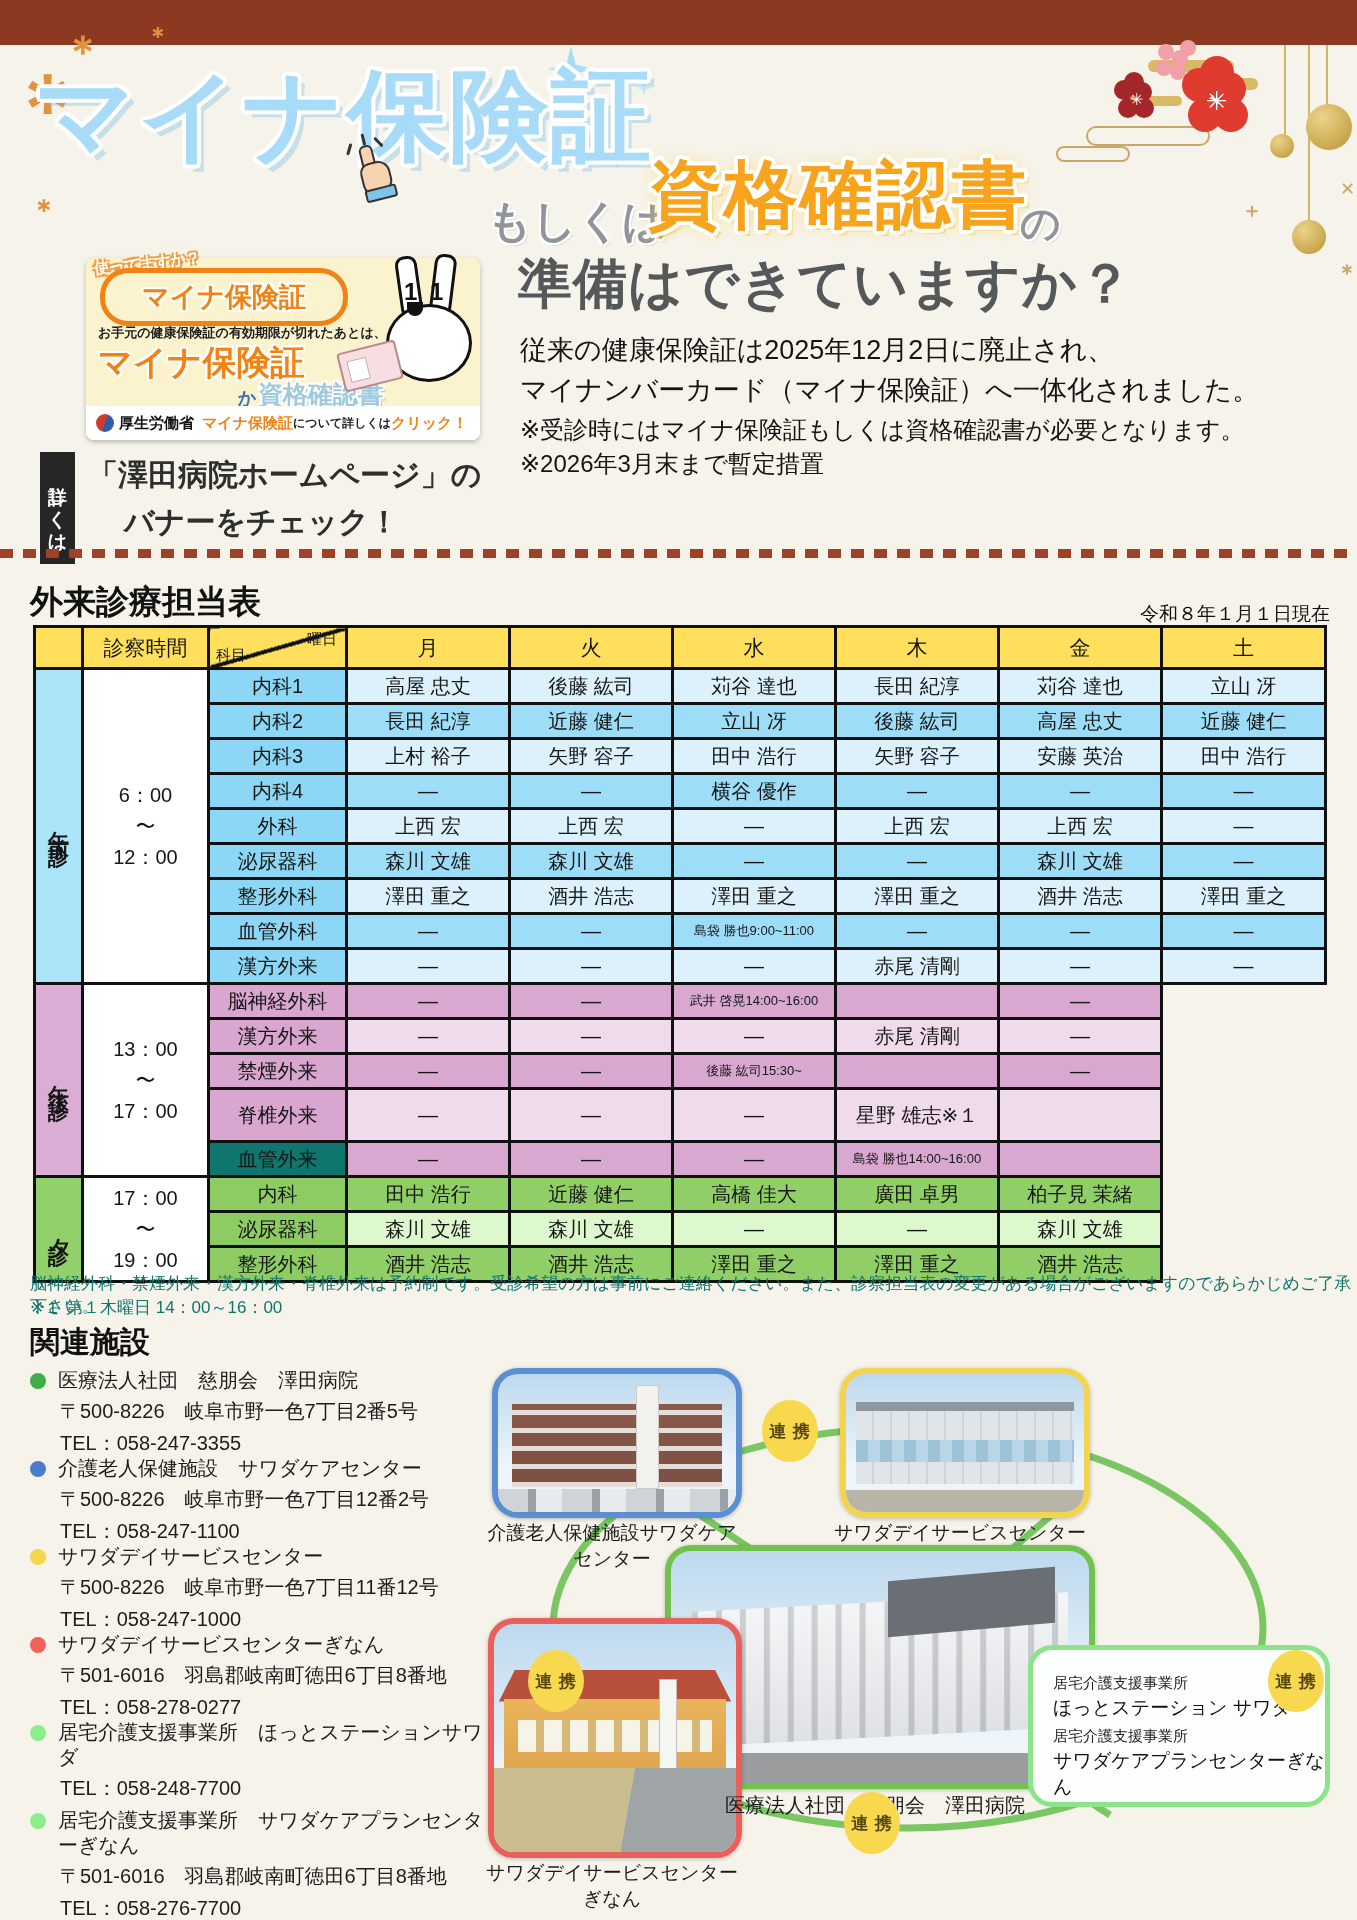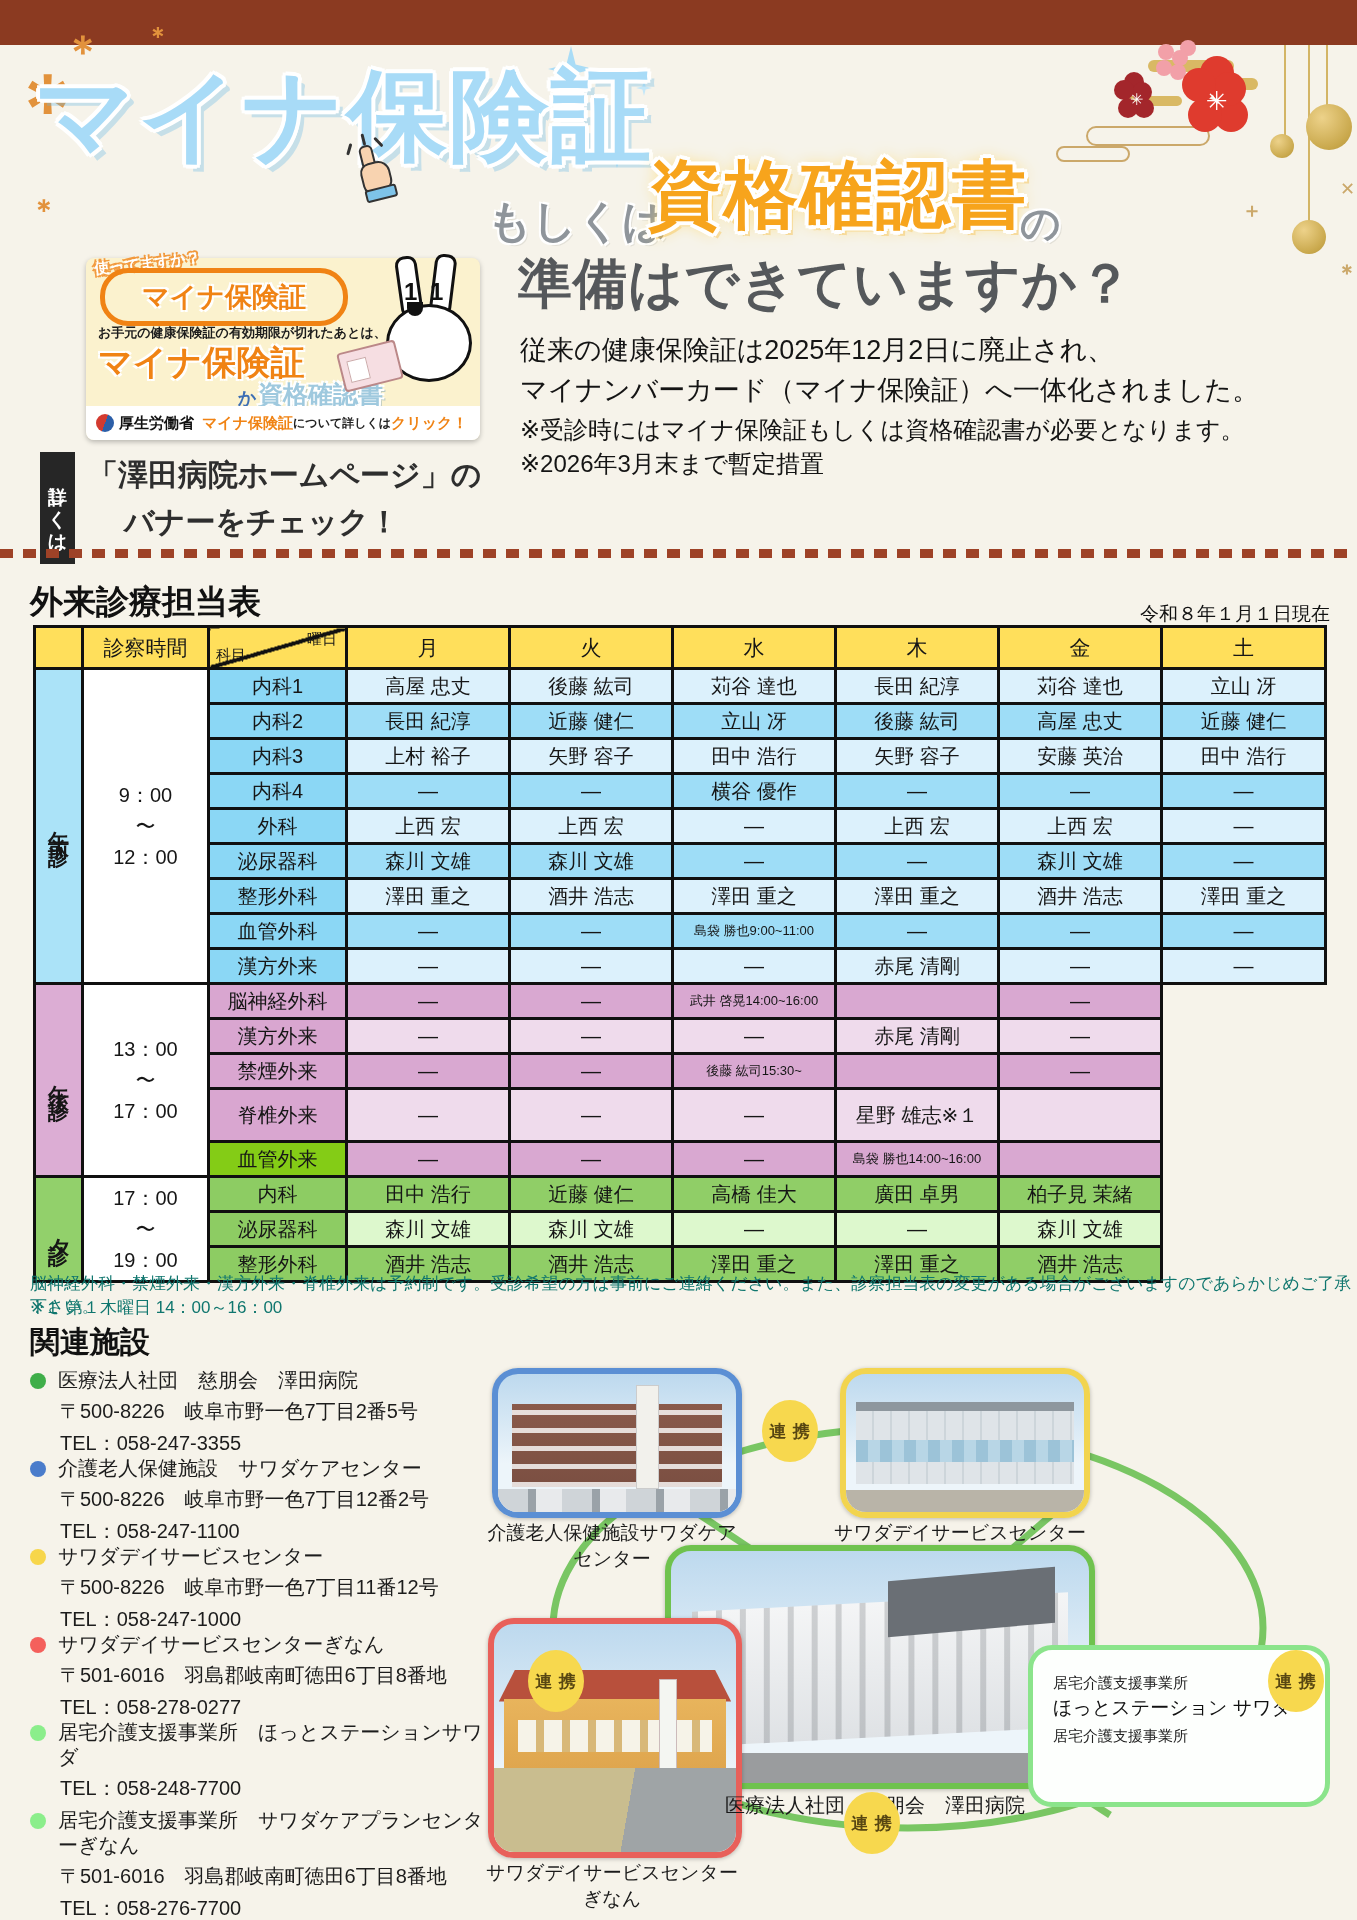--- a/index.html
+++ b/index.html
@@ -218,21 +218,21 @@
           <td class="hdr">月</td>
           <td class="hdr">火</td>
           <td class="hdr">水</td>
           <td class="hdr">木</td>
           <td class="hdr">金</td>
           <td class="hdr">土</td>
         </tr>
         <tr style="height: 35px;">
           <td class="band" rowspan="9" style="background: rgb(171, 227, 248);">午前診</td>
           <td class="time" rowspan="9">
-            <div>9：00</div>
+            <div>6：00</div>
             <div>〜</div>
             <div>12：00</div>
           </td>
           <td style="background: rgb(139, 215, 245);">内科1</td>
           <td style="background: rgb(220, 241, 252);">高屋 忠丈</td>
           <td style="background: rgb(220, 241, 252);">後藤 紘司</td>
           <td style="background: rgb(220, 241, 252);">苅谷 達也</td>
           <td style="background: rgb(220, 241, 252);">長田 紀淳</td>
           <td style="background: rgb(220, 241, 252);">苅谷 達也</td>
           <td style="background: rgb(220, 241, 252);">立山 冴</td>
@@ -345,21 +345,21 @@
         <tr style="height: 53px;">
           <td style="background: rgb(217, 166, 208);">脊椎外来</td>
           <td style="background: rgb(239, 219, 236);">—</td>
           <td style="background: rgb(239, 219, 236);">—</td>
           <td style="background: rgb(239, 219, 236);">—</td>
           <td style="background: rgb(239, 219, 236);">星野 雄志※１</td>
           <td style="background: rgb(239, 219, 236);"></td>
           <td class="v"></td>
         </tr>
         <tr style="height: 35px;">
-          <td style="background: #84cc16;">血管外来</td>
+          <td style="background: #0f766e;">血管外来</td>
           <td style="background: rgb(217, 168, 209);">—</td>
           <td style="background: rgb(217, 168, 209);">—</td>
           <td style="background: rgb(217, 168, 209);">—</td>
           <td class="sm" style="background: rgb(217, 168, 209);">島袋 勝也14:00~16:00</td>
           <td style="background: rgb(217, 168, 209);"></td>
           <td class="v"></td>
         </tr>
         <tr style="height: 35px;">
           <td class="band" rowspan="3" style="background: rgb(146, 208, 107);">夕診</td>
           <td class="time" rowspan="3">
@@ -474,20 +474,21 @@
 
   <div class="cap" style="left:478px;top:1520px;width:268px;">介護老人保健施設サワダケアセンター</div>
   <div class="cap" style="left:830px;top:1520px;width:260px;">サワダデイサービスセンター</div>
   <div class="cap" style="left:700px;top:1792px;width:350px;font-size:20px;">医療法人社団　慈朋会　澤田病院</div>
   <div class="cap" style="left:478px;top:1860px;width:268px;">サワダデイサービスセンターぎなん</div>
 
   <div class="abs" id="gbox">
     <div class="s">居宅介護支援事業所</div>
     <div class="b">ほっとステーション サワダ</div>
     <div class="s">居宅介護支援事業所</div>
+    <div class="b">サワダケアプランセンターぎなん</div>
   </div>
 
   <div class="renkei" style="left:762px;top:1400px;">連 携</div>
   <div class="renkei" style="left:528px;top:1650px;">連 携</div>
   <div class="renkei" style="left:1268px;top:1650px;">連 携</div>
   <div class="renkei" style="left:844px;top:1792px;">連 携</div>
 
 </div>
 
 </body></html>

